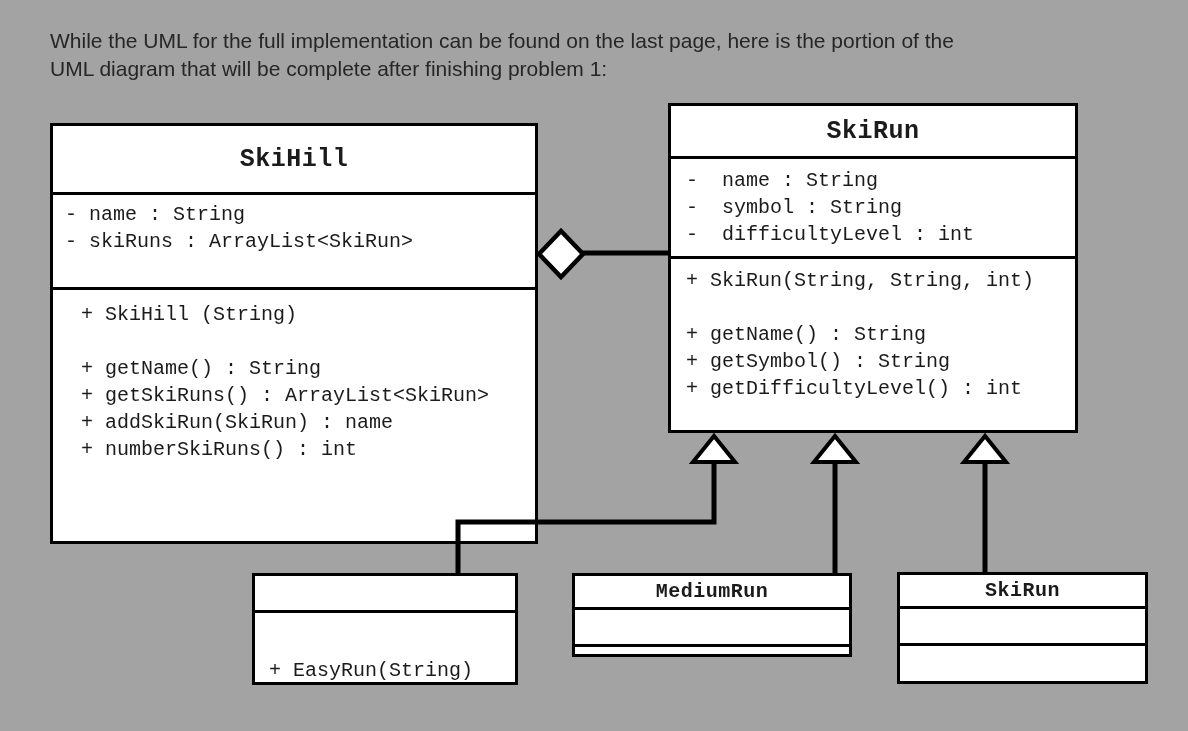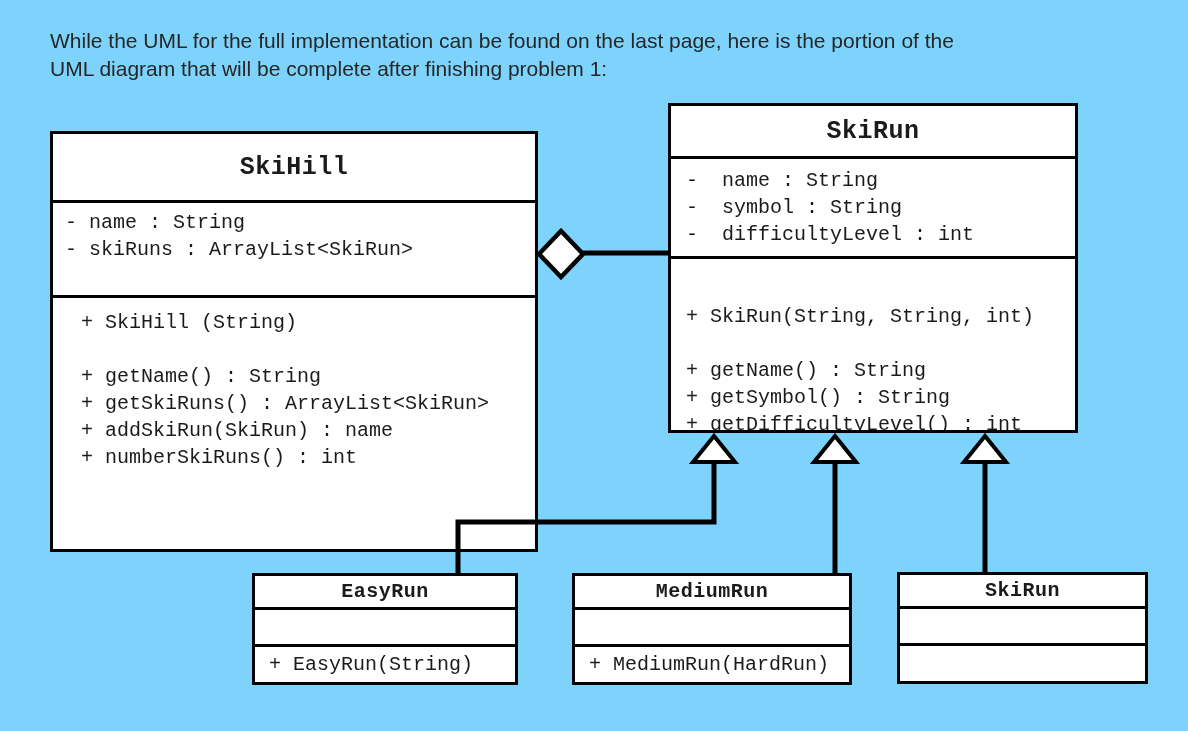--- a/index.html
+++ b/index.html
@@ -4,21 +4,21 @@
 <style>
   html, body {
     margin: 0;
     padding: 0;
     background: #ffffff;
   }
   .canvas {
     position: relative;
     width: 1188px;
     height: 731px;
-    background: #7dd3fc;
+    background: #a3a3a3;
     overflow: hidden;
     font-family: "Liberation Mono", monospace;
   }
   .intro {
     position: absolute;
     left: 50px;
     top: 27px;
     font-family: "Liberation Sans", sans-serif;
     font-size: 21px;
     line-height: 28px;
@@ -54,37 +54,37 @@
     flex: 1 1 auto;
     overflow: hidden;
   }
   .uml-line { white-space: pre; }
 
   
   .big .uml-title   { font-size: 25px; }
   .big .uml-attrs,
   .big .uml-methods { font-size: 20px; line-height: 27px; }
 
-  #class-skihill { left: 50px;  top: 123px; width: 488px; height: 421px; margin-top: 8px; }
+  #class-skihill { left: 50px;  top: 123px; width: 488px; height: 421px; }
   #class-skihill .uml-title   { height: 69px; }
   #class-skihill .uml-attrs   { height: 95px;  padding: 6px 0 0 12px; }
   #class-skihill .uml-methods { padding: 11px 0 0 28px; }
 
   #class-skirun { left: 668px; top: 103px; width: 410px; height: 330px; }
   #class-skirun .uml-title   { height: 53px; }
   #class-skirun .uml-attrs   { height: 100px; padding: 8px 0 0 15px; }
-  #class-skirun .uml-methods { padding: 8px 0 0 15px; margin-top: 36px; }
+  #class-skirun .uml-methods { padding: 8px 0 0 15px; }
 
   
   .small .uml-title   { font-size: 20px; height: 34px; }
   .small .uml-attrs   { height: 37px; }
-  .small .uml-methods { font-size: 20px; line-height: 26px; padding: 5px 0 0 14px; }
+  .small .uml-methods { font-size: 20px; line-height: 26px; padding: 5px 0 0 14px; margin-top: 40px; }
 
   #class-easyrun   { left: 252px; top: 573px; width: 266px; height: 112px; }
-  #class-mediumrun { left: 572px; top: 573px; width: 280px; height: 112px; }
+  #class-mediumrun { left: 572px; top: 573px; width: 280px; height: 84px; }
   #class-hardrun   { left: 897px; top: 572px; width: 251px; height: 112px; }
 
   .connectors {
     position: absolute;
     left: 0; top: 0;
     width: 1188px;
     height: 731px;
     pointer-events: none;
   }
 </style>
@@ -124,21 +124,20 @@
     <div class="uml-methods">
         <div class="uml-line">+ SkiRun(String, String, int)</div>
         <div class="uml-line">&nbsp;</div>
         <div class="uml-line">+ getName() : String</div>
         <div class="uml-line">+ getSymbol() : String</div>
         <div class="uml-line">+ getDifficultyLevel() : int</div>
       </div>
   </div>
 
   <div class="uml-class small" id="class-easyrun">
-    <div class="uml-title">EasyRun</div>
     <div class="uml-attrs"></div>
     <div class="uml-methods">
         <div class="uml-line">+ EasyRun(String)</div>
       </div>
   </div>
 
   <div class="uml-class small" id="class-mediumrun">
     <div class="uml-title">MediumRun</div>
     <div class="uml-attrs"></div>
     <div class="uml-methods">

